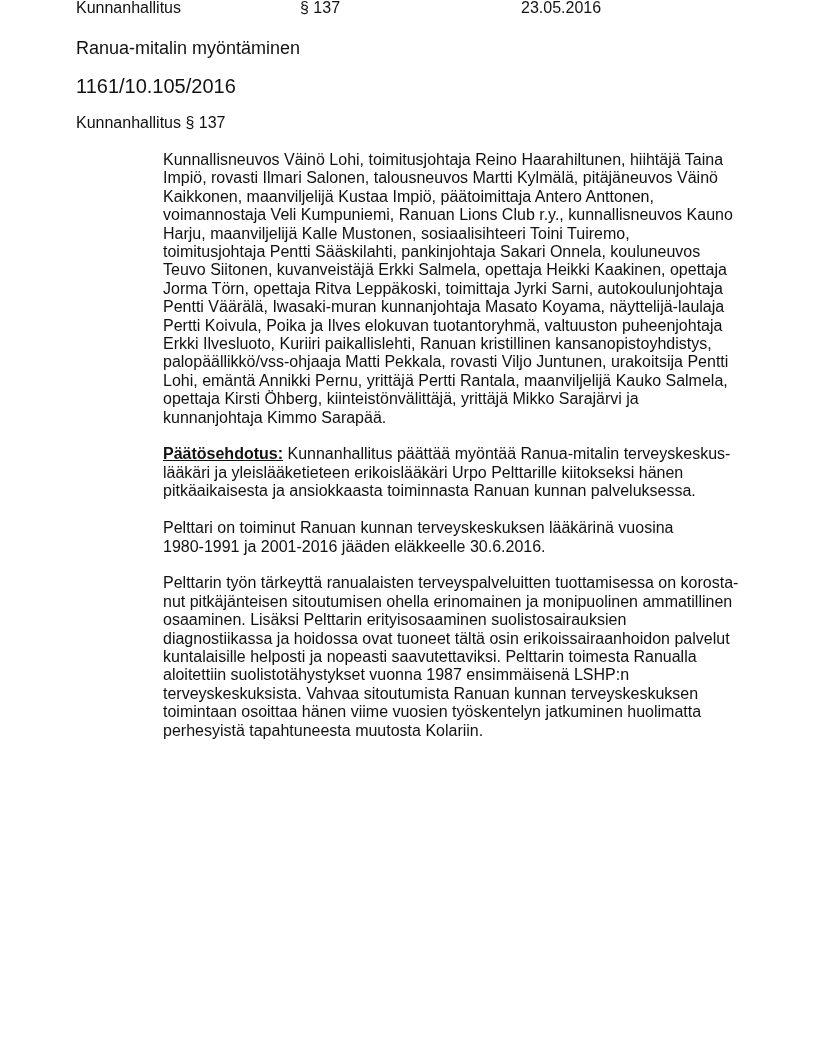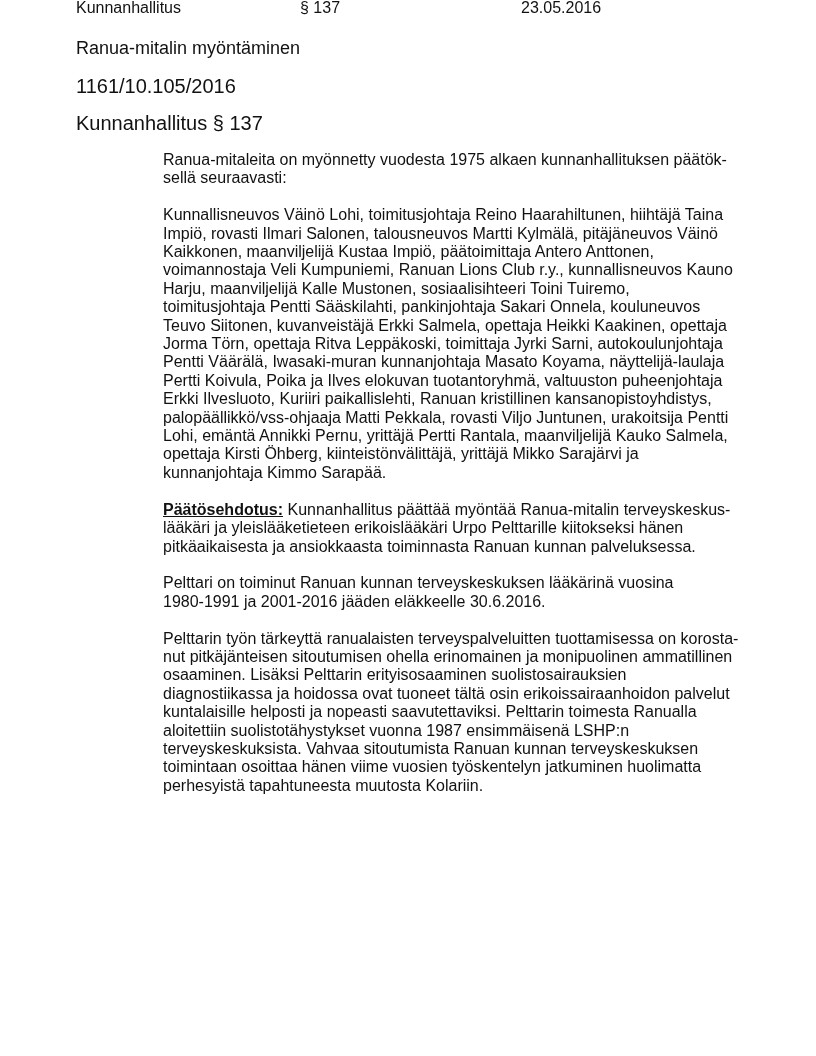--- a/index.html
+++ b/index.html
@@ -6,42 +6,40 @@
   body {
     width: 816px; height: 1056px; position: relative; overflow: hidden;
     font-family: "Liberation Sans", sans-serif; color: #111111;
   }
   .hdr { position: absolute; top: -2px; font-size: 16px; line-height: 20px; }
   .hdr-org { left: 76px; }
   .hdr-sec { left: 300px; }
   .hdr-date { left: 521px; }
   .title { position: absolute; left: 76px; top: 37px; font-size: 18px; font-weight: normal; line-height: 22px; margin: 0; }
   .ref { position: absolute; left: 76px; top: 76px; font-size: 20px; line-height: 20px; }
-  .meeting { position: absolute; left: 76px; top: 113px; font-size: 20px; line-height: 20px; }
+  .meeting { position: absolute; left: 76px; top: 113px; font-size: 16px; line-height: 20px; }
   .body {
     position: absolute; left: 163px; top: 151px; width: 590px;
     font-size: 16px; line-height: 18.4px;
   }
   .body p { margin: 0 0 18.4px 0; white-space: pre-line; }
   .lbl { font-weight: bold; text-decoration: underline; text-align: center; }
 </style>
 </head>
 <body>
 
 <div class="hdr hdr-org">Kunnanhallitus</div>
 <div class="hdr hdr-sec">§ 137</div>
 <div class="hdr hdr-date">23.05.2016</div>
 
 <h1 class="title">Ranua-mitalin myöntäminen</h1>
 <div class="ref">1161/10.105/2016</div>
 <div class="meeting">Kunnanhallitus § 137</div>
 
 <div class="body">
-  <p>Ranua-mitaleita on myönnetty vuodesta 1975 alkaen kunnanhallituksen päätök-
-sellä seuraavasti:</p>
   <p>Kunnallisneuvos Väinö Lohi, toimitusjohtaja Reino Haarahiltunen, hiihtäjä Taina
 Impiö, rovasti Ilmari Salonen, talousneuvos Martti Kylmälä, pitäjäneuvos Väinö
 Kaikkonen, maanviljelijä Kustaa Impiö, päätoimittaja Antero Anttonen,
 voimannostaja Veli Kumpuniemi, Ranuan Lions Club r.y., kunnallisneuvos Kauno
 Harju, maanviljelijä Kalle Mustonen, sosiaalisihteeri Toini Tuiremo,
 toimitusjohtaja Pentti Sääskilahti, pankinjohtaja Sakari Onnela, kouluneuvos
 Teuvo Siitonen, kuvanveistäjä Erkki Salmela, opettaja Heikki Kaakinen, opettaja
 Jorma Törn, opettaja Ritva Leppäkoski, toimittaja Jyrki Sarni, autokoulunjohtaja
 Pentti Väärälä, Iwasaki-muran kunnanjohtaja Masato Koyama, näyttelijä-laulaja
 Pertti Koivula, Poika ja Ilves elokuvan tuotantoryhmä, valtuuston puheenjohtaja

